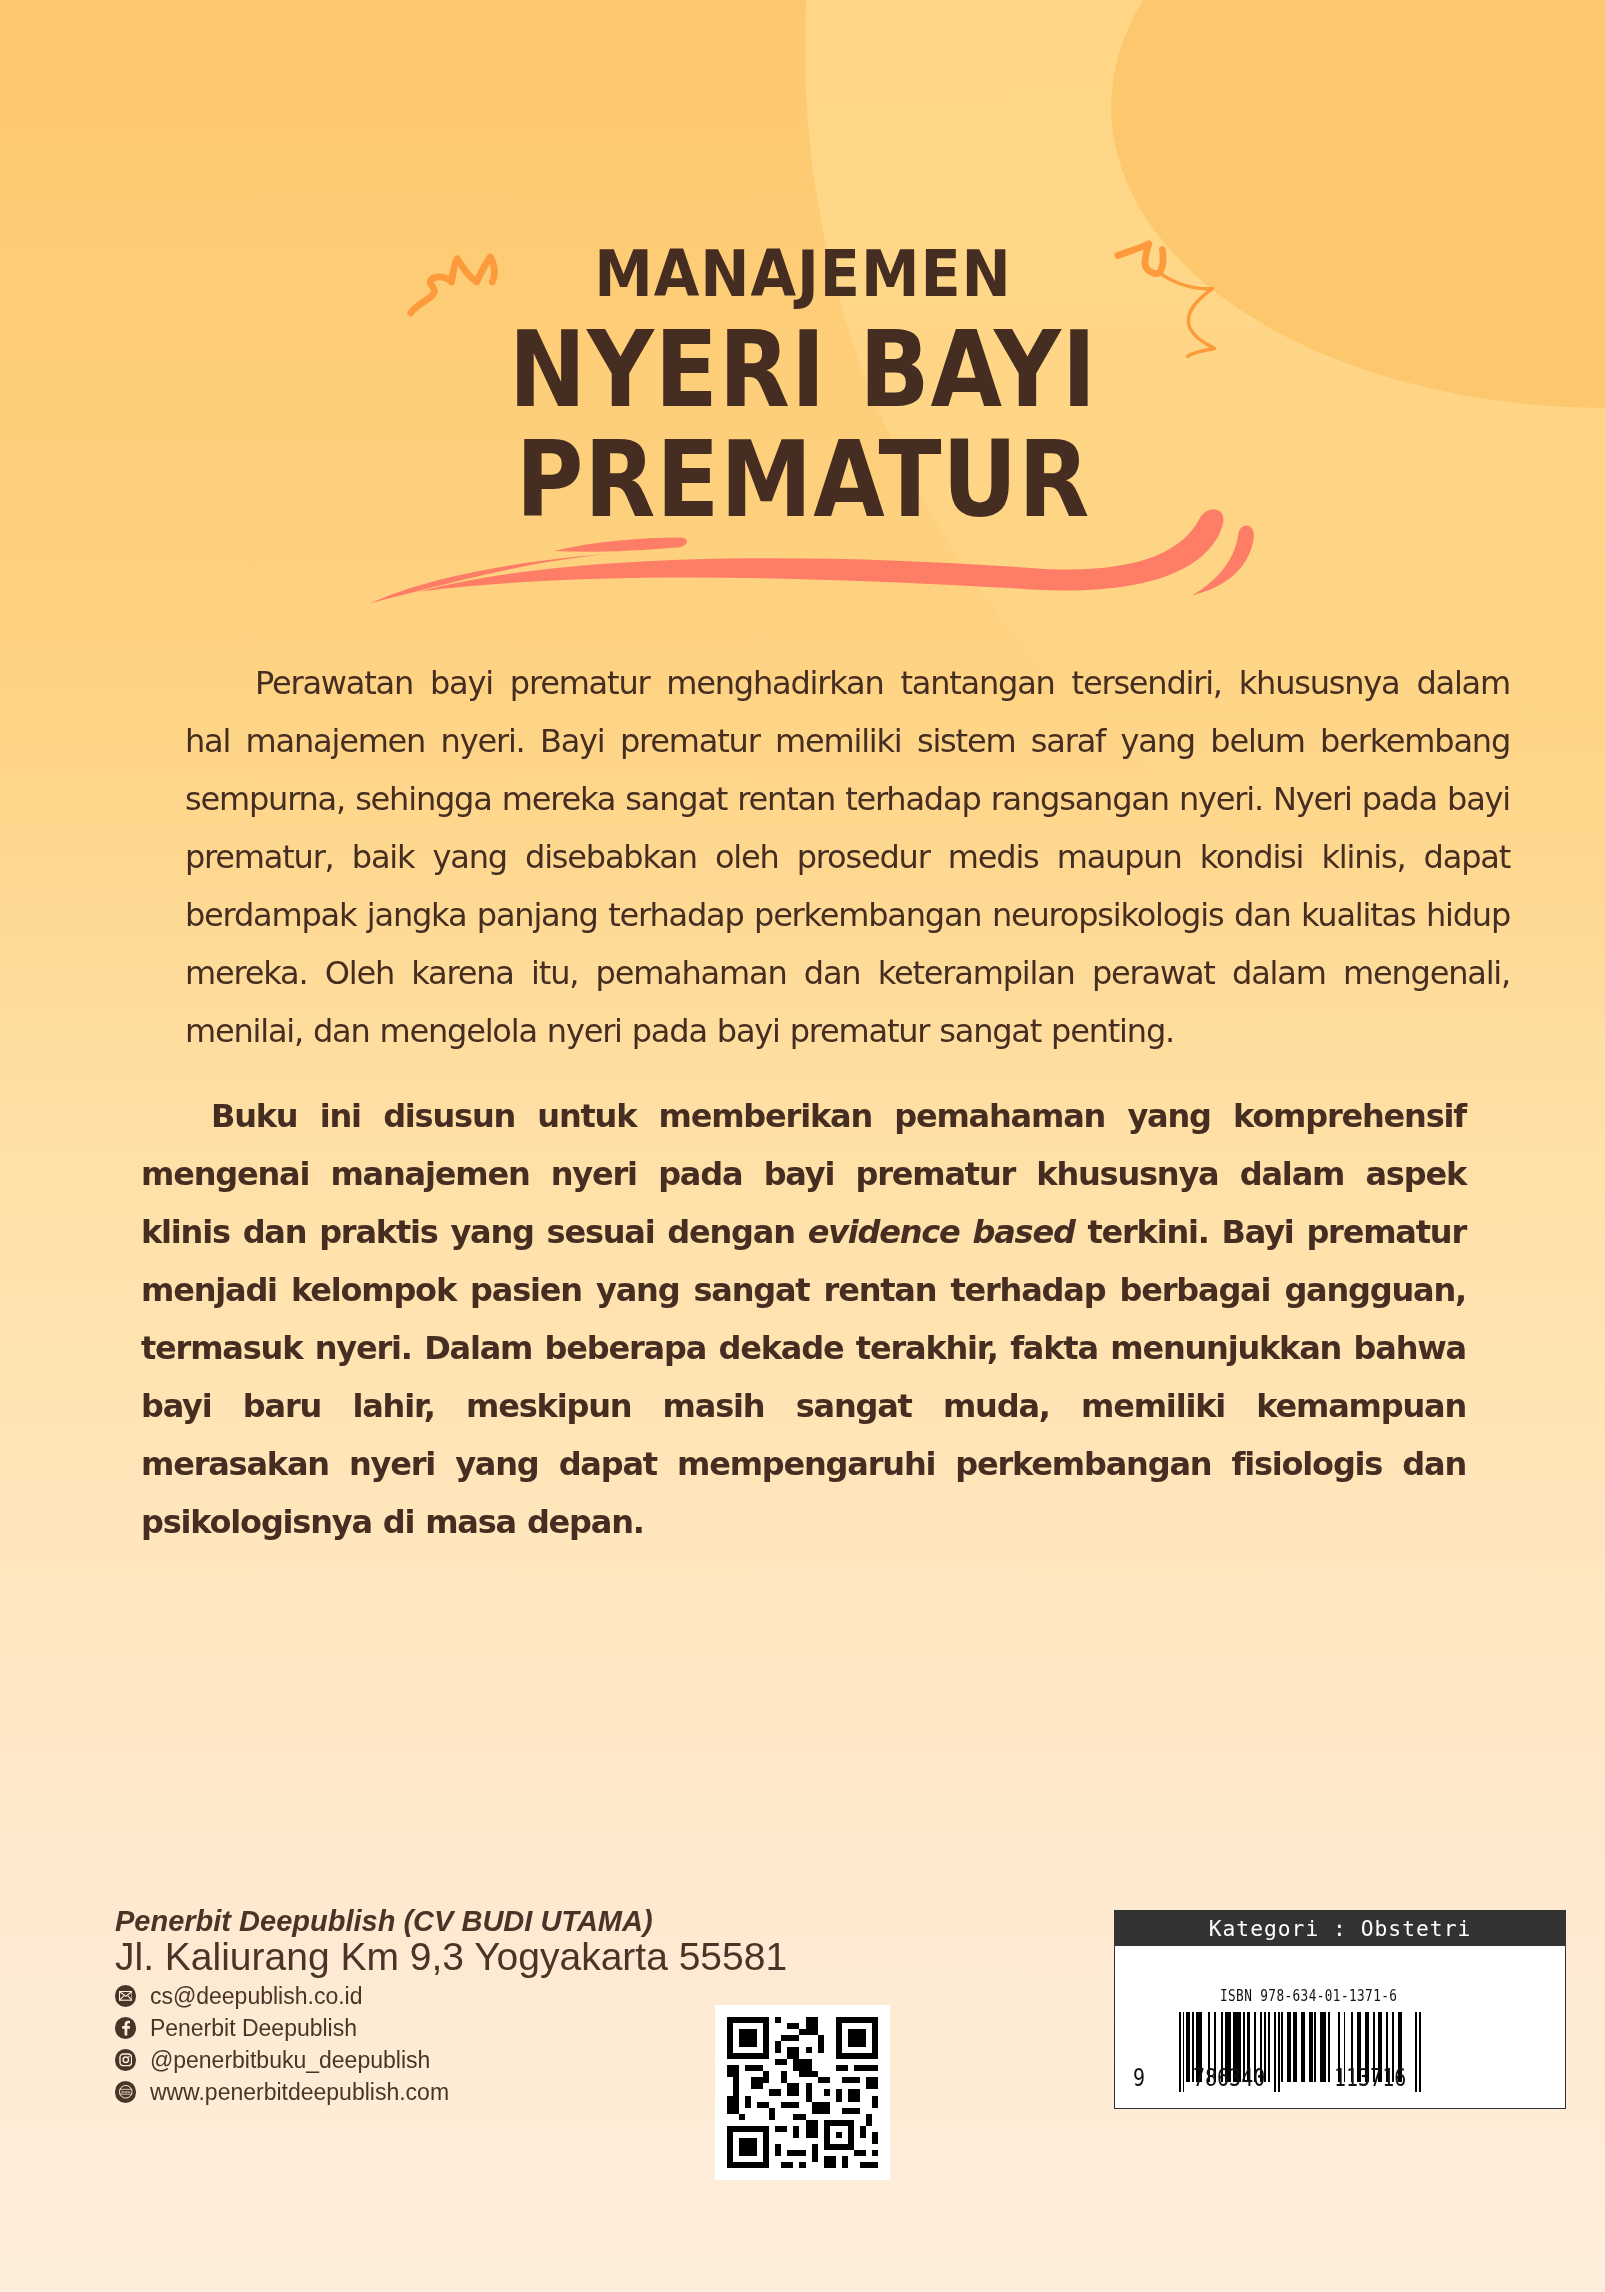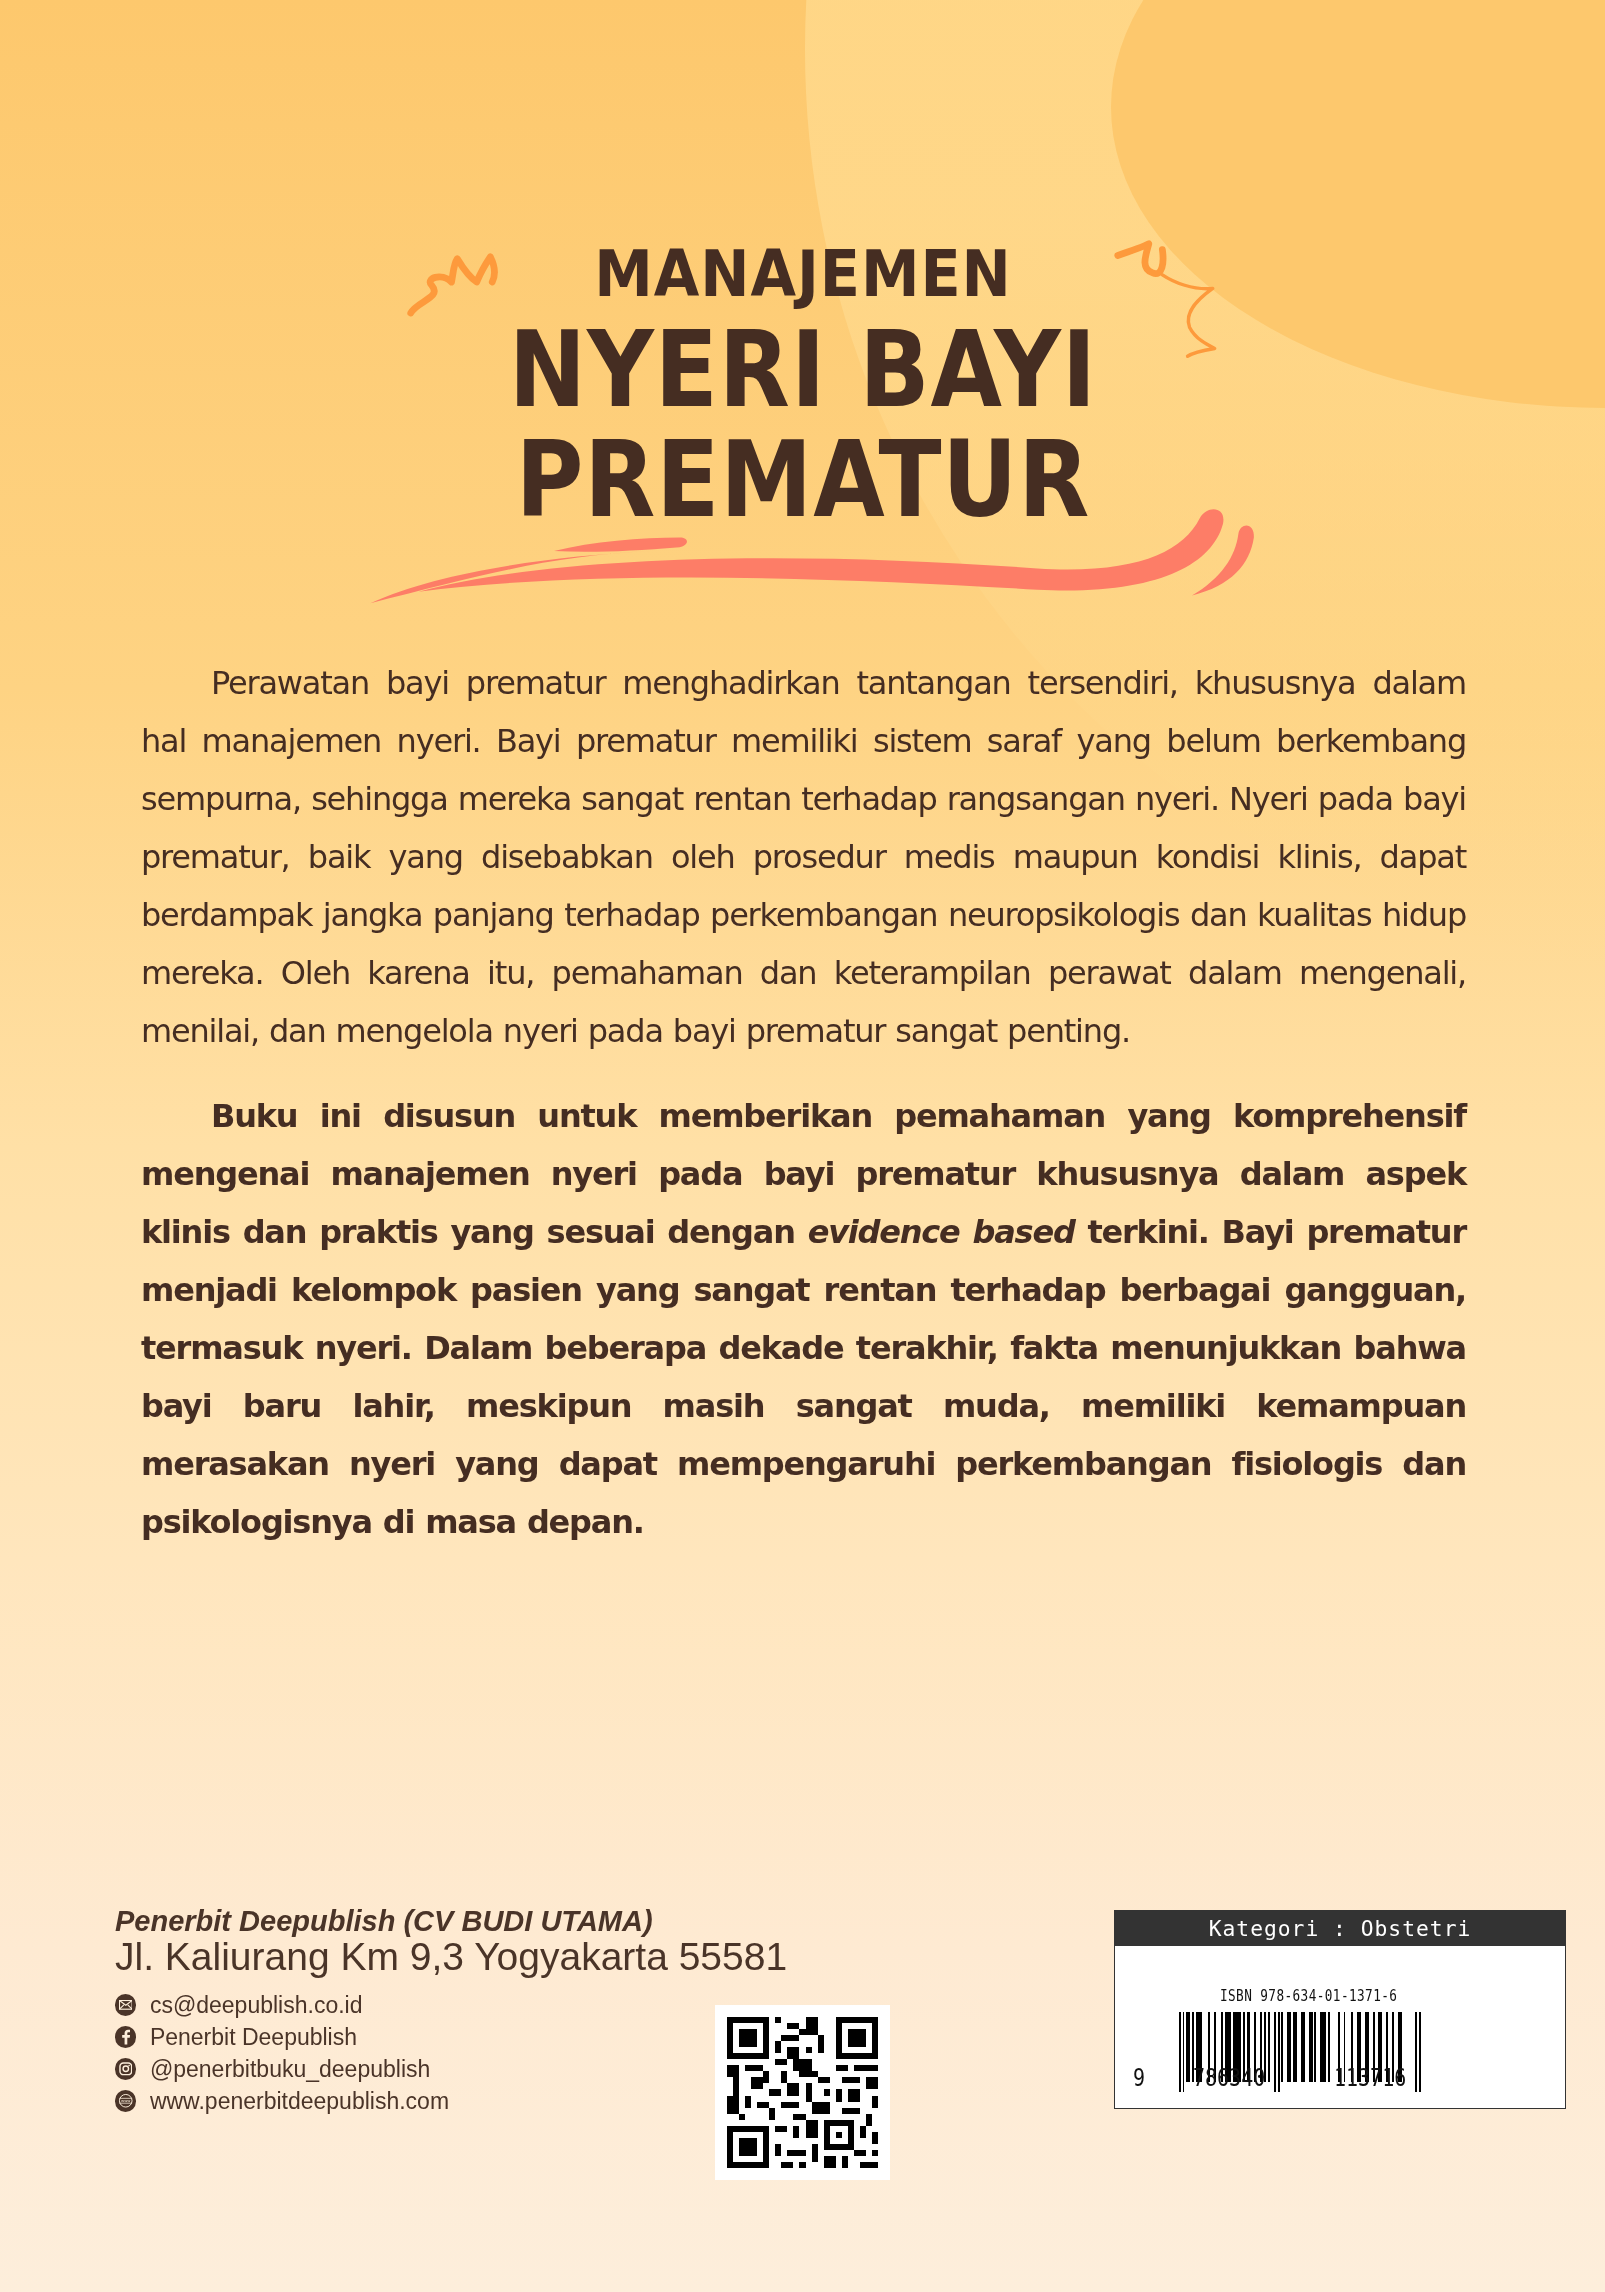--- a/index.html
+++ b/index.html
@@ -34,32 +34,32 @@
   .t2 { top: 309px; font-size: 105px; transform: scaleX(0.88); }
   .t3 { top: 419px; font-size: 105px; transform: scaleX(0.88); }
   .deco { position: absolute; }
   .body-text {
     position: absolute; left: 141px; width: 1325px;
     font-family: "DejaVu Sans", sans-serif;
     font-size: 32px; line-height: 58px;
     color: #452d22; text-align: justify;
     letter-spacing: -1.2px; word-spacing: 1px;
   }
-  .p1 { top: 654px; }
+  .p1 { top: 654px; margin-left: 44px; }
   .p2 { top: 1087px; font-weight: bold; }
   .body-text p { text-indent: 70px; }
   .body-text em { font-style: italic; }
   .publisher {
     position: absolute; left: 115px; top: 1904px;
     font-family: "Liberation Sans", sans-serif; color: #4a3428;
   }
   .pub-name { font-size: 29px; font-weight: bold; line-height: 35px; font-style: italic; }
   .pub-line { font-size: 39px; line-height: 35px; }
   .contact { display: flex; align-items: center; font-size: 23px; line-height: 32px; margin-left: 0; }
-  .contacts { margin-top: 15px; }
+  .contacts { margin-top: 6px; }
   .contact .ic {
     width: 21.3px; height: 21.3px; border-radius: 50%; background: #4a3428;
     margin-right: 13.6px; display: inline-flex; align-items: center; justify-content: center;
     flex-shrink: 0;
   }
   .qr {
     position: absolute; left: 715px; top: 2005px; width: 175px; height: 175px;
     background: #fff;
   }
   .isbn-box {

